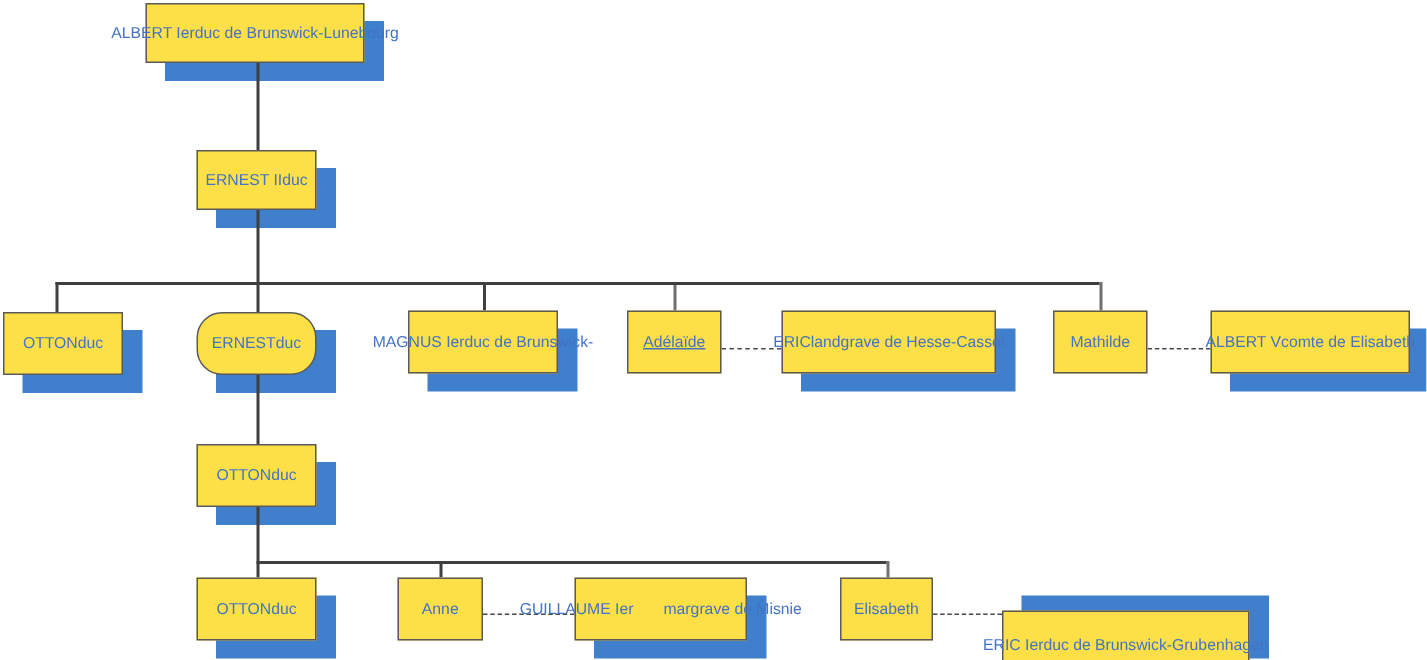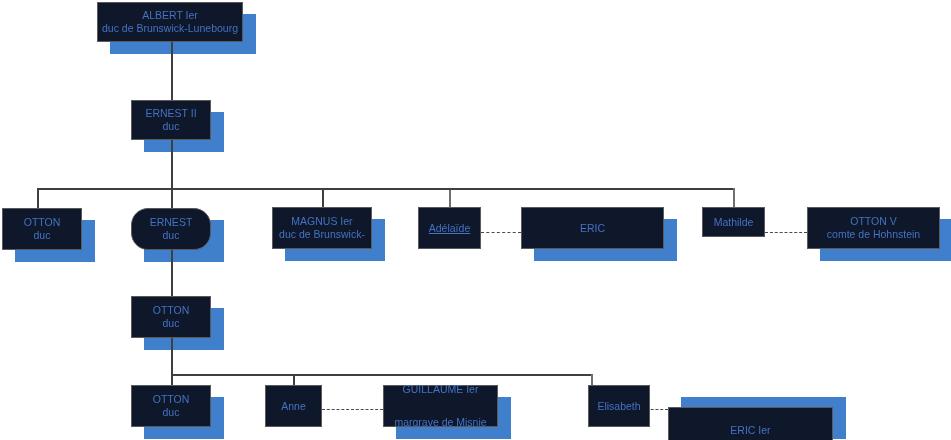--- a/index.html
+++ b/index.html
@@ -14,28 +14,27 @@
     position: relative;
     width: 951px;
     height: 440px;
     background: #ffffff;
     overflow: hidden;
   }
   
   .node {
     position: absolute;
     box-sizing: border-box;
-    background: #0f172a;
+    background: #fde047;
     border: 1.4px solid #5a5a5a;
     color: #4472c4;
     font-size: 10.5px;
     line-height: 13px;
     text-align: right;
     display: flex;
-    flex-direction: column;
     align-items: center;
     justify-content: center;
     z-index: 3;
     white-space: nowrap;
   }
   .node .ln1 { display: block; }
   .node .ln2 { display: block; }
   .node .ln2:empty { display: none; }
   
   .shadow {
@@ -121,43 +120,45 @@
       </div>
       <div class="node" style="left: 272px; top: 207px; width: 100px; height: 42px;">
         <span class="ln1">MAGNUS Ier</span>
         <span class="ln2">duc de Brunswick-</span>
       </div>
       <div class="node" style="left: 418px; top: 207px; width: 63px; height: 42px; text-decoration: underline;">
         <span class="ln1">Adélaïde</span>
       </div>
       <div class="node" style="left: 521px; top: 207px; width: 143px; height: 42px;">
         <span class="ln1">ERIC</span>
+        <span class="ln2">landgrave de Hesse-Cassel</span>
       </div>
-      <div class="node" style="left: 702px; top: 207px; width: 63px; height: 30px;">
+      <div class="node" style="left: 702px; top: 207px; width: 63px; height: 42px;">
         <span class="ln1">Mathilde</span>
       </div>
       <div class="node" style="left: 807px; top: 207px; width: 133px; height: 42px;">
-        <span class="ln1">OTTON V</span>
-        <span class="ln2">comte de Hohnstein</span>
+        <span class="ln1">ALBERT V</span>
+        <span class="ln2">comte de Elisabeth</span>
       </div>
       <div class="node" style="left: 131px; top: 296px; width: 80px; height: 42px;">
         <span class="ln1">OTTON</span>
         <span class="ln2">duc</span>
       </div>
       <div class="node" style="left: 131px; top: 385px; width: 80px; height: 42px;">
         <span class="ln1">OTTON</span>
         <span class="ln2">duc</span>
       </div>
       <div class="node" style="left: 265px; top: 385px; width: 57px; height: 42px;">
         <span class="ln1">Anne</span>
       </div>
       <div class="node" style="left: 383px; top: 385px; width: 115px; height: 42px; gap: 20px;">
         <span class="ln1">GUILLAUME Ier</span>
         <span class="ln2">margrave de Misnie</span>
       </div>
-      <div class="node" style="left: 560px; top: 385px; width: 62px; height: 42px; margin-left: 28px;">
+      <div class="node" style="left: 560px; top: 385px; width: 62px; height: 42px;">
         <span class="ln1">Elisabeth</span>
       </div>
       <div class="node" style="left: 668px; top: 407px; width: 165px; height: 46px;">
         <span class="ln1">ERIC Ier</span>
+        <span class="ln2">duc de Brunswick-Grubenhagen</span>
       </div>
     </div>
 </div>
 
 </body></html>

